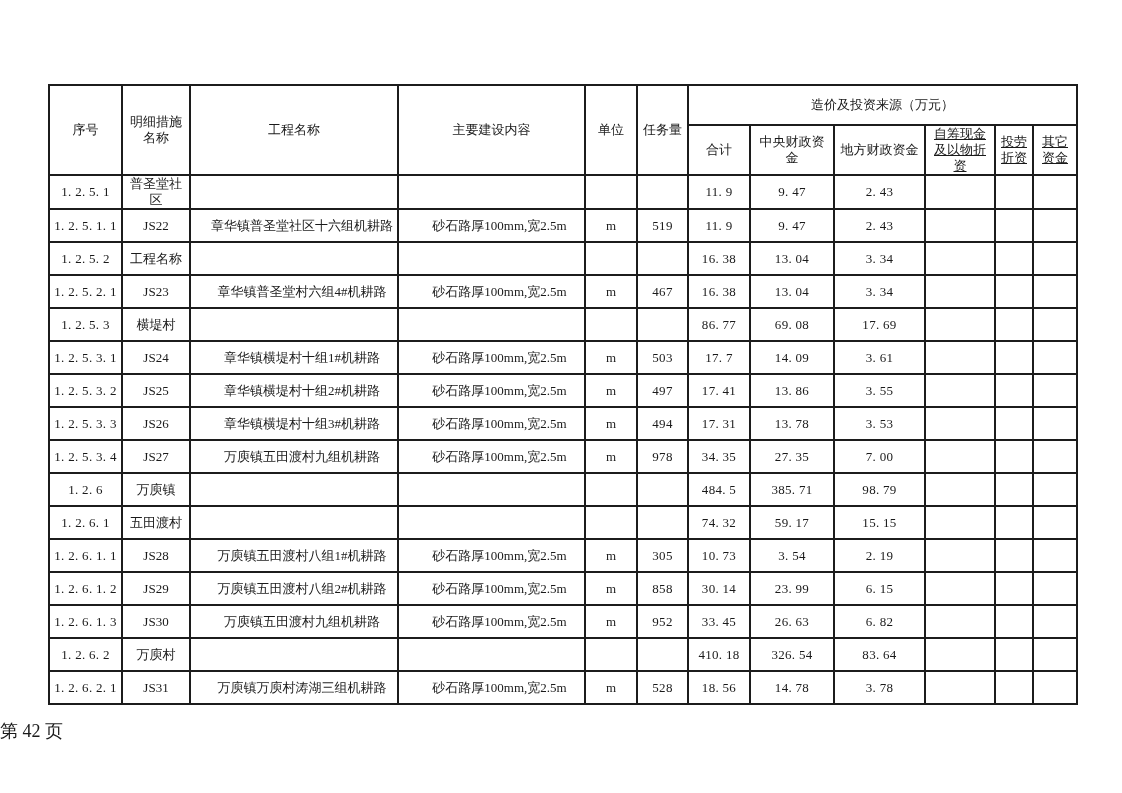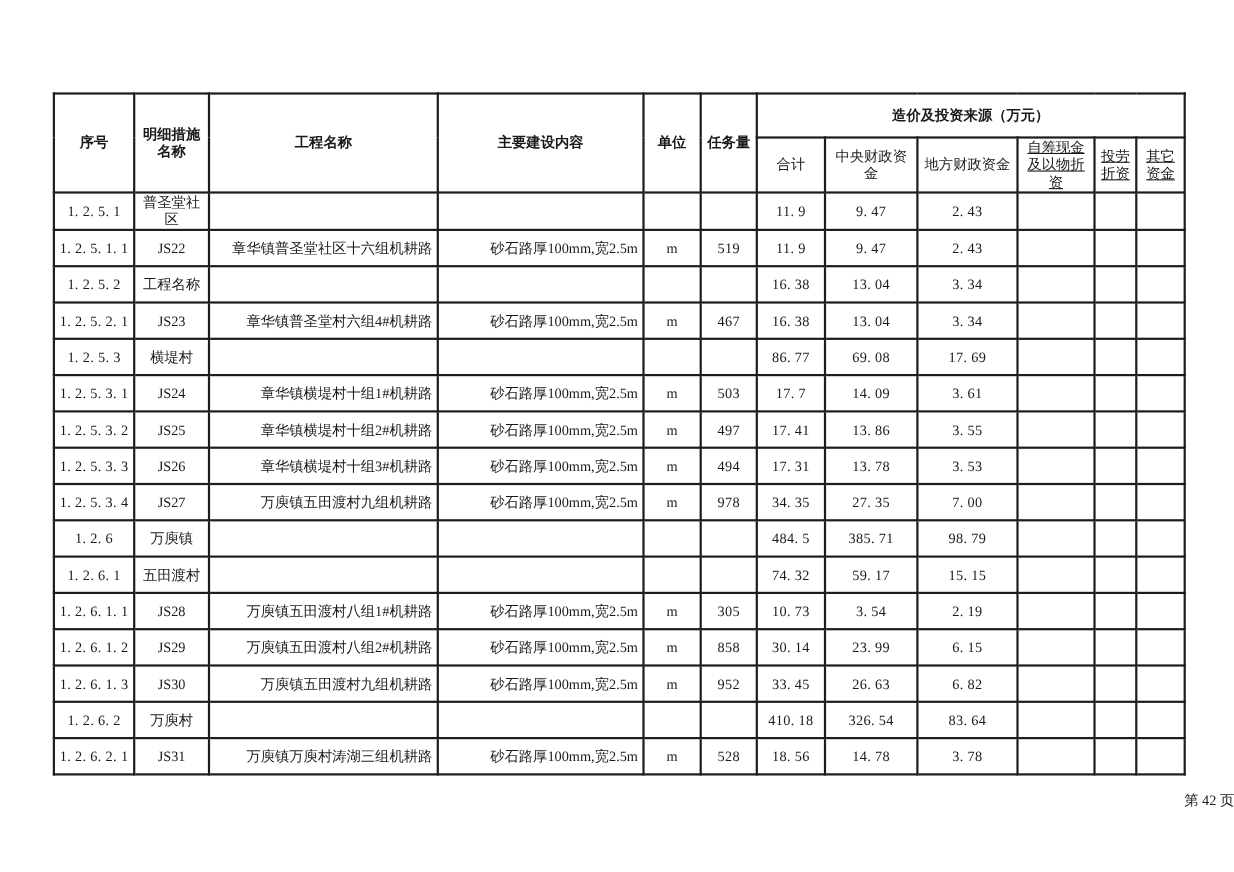--- a/index.html
+++ b/index.html
@@ -27,35 +27,35 @@
   }
   .cost-table th, .cost-table td {
     border: 2px solid #1c1c1c;
     text-align: center;
     vertical-align: middle;
     line-height: 16px;
     padding: 0 4px;
     overflow: hidden;
     font-weight: normal;
   }
-  .cost-table thead tr.group-row th { height: 40px; font-weight: bold; }
+  .cost-table thead tr.group-row th { height: 40px; }
   .cost-table thead tr.sub-row th { height: 42px; }
   .cost-table tbody td { height: 33px; }
-  .cost-table td.left { text-align: right; padding-left: 20px; }
+  .cost-table td.left { text-align: center; padding-left: 20px; }
   .cost-table .num { letter-spacing: 0.3px; }
   
   .th-central { padding: 0 8px; margin-left: 28px; }
   .th-self { padding: 0 2px; text-decoration: underline; }
   .th-other { padding: 0 9px; text-decoration: underline; }
   .footer {
     position: absolute;
     top: 719px; left: 0;
     width: 1122px;
-    text-align: right;
-    font-size: 13px;
+    text-align: left;
+    font-size: 18px;
   }
 </style>
 </head>
 <body>
 
 <div class="page">
 
   <table class="cost-table">
     <colgroup>
       <col style="width:73px">

